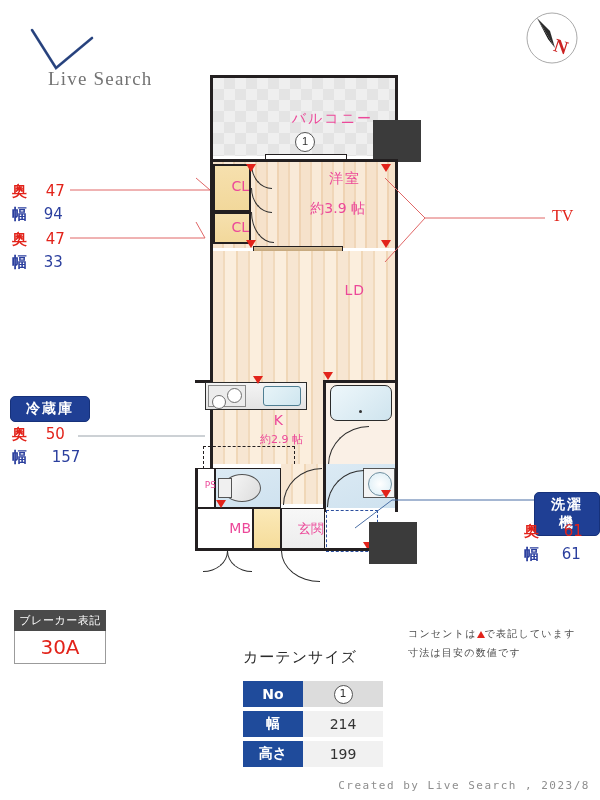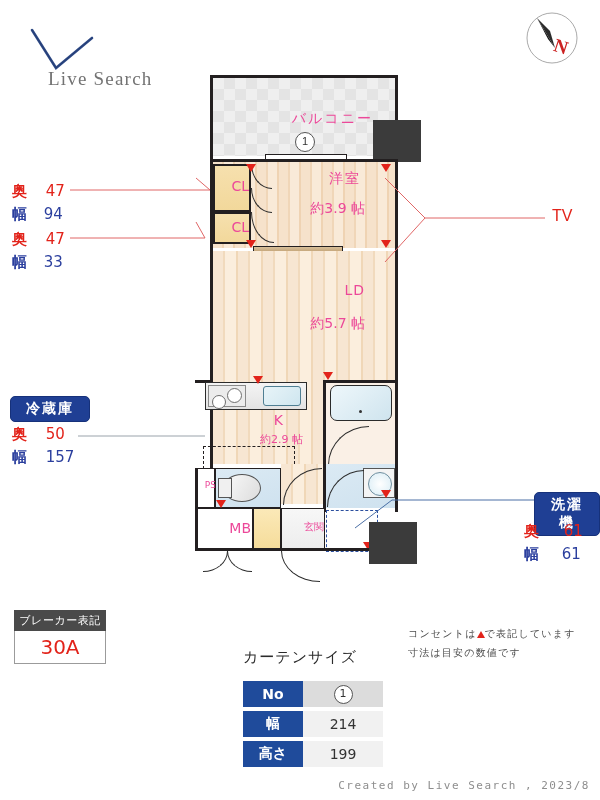--- a/index.html
+++ b/index.html
@@ -171,21 +171,20 @@
 
   <div class="outlet dn" style="left:61px;top:94px;"></div>
   <div class="outlet dn" style="left:196px;top:94px;"></div>
   <div class="outlet dn" style="left:61px;top:170px;"></div>
   <div class="outlet dn" style="left:196px;top:170px;"></div>
 
   <div class="room wood2" style="left:28px;top:181px;width:182px;height:129px;"></div>
   <div class="wall" style="left:25px;top:181px;width:3px;height:132px;"></div>
   <div class="wall" style="left:210px;top:181px;width:3px;height:132px;"></div>
   <div class="lbl" style="left:70px;top:212px;width:110px;font-size:14px;letter-spacing:1px;">LD</div>
-  <div class="lbl" style="left:70px;top:245px;width:110px;font-size:14px;">約5.7 帖</div>
 
   <div class="room wood2" style="left:28px;top:310px;width:112px;height:84px;"></div>
   <div class="wall" style="left:25px;top:310px;width:3px;height:88px;"></div>
   <div class="wall" style="left:10px;top:310px;width:18px;height:3px;"></div>
 
   <div style="position:absolute;left:20px;top:312px;width:102px;height:28px;background:linear-gradient(180deg,#f4f4f4,#e3e3e3);border:1.5px solid #2b2b2b;box-sizing:border-box;"></div>
   <div style="position:absolute;left:23px;top:315px;width:38px;height:22px;background:#ececec;border:1px solid #8a8a8a;box-sizing:border-box;">
     <div style="position:absolute;left:18px;top:2px;width:13px;height:13px;border:1px solid #6e6e6e;border-radius:50%;background:#fff;"></div>
     <div style="position:absolute;left:3px;top:9px;width:12px;height:12px;border:1px solid #6e6e6e;border-radius:50%;background:#fff;"></div>
   </div>
@@ -231,21 +230,21 @@
 
   <div style="position:absolute;left:141px;top:440px;width:52px;height:42px;border:1.6px dashed #2b4f9e;box-sizing:border-box;background:transparent;"></div>
   <div class="outlet dn" style="left:178px;top:472px;"></div>
 
   <div class="room mb-fill" style="left:10px;top:438px;width:58px;height:42px;border:1.6px solid #231f20;box-sizing:border-box;"></div>
   <div class="lbl" style="left:12px;top:450px;width:54px;font-size:14px;">MB</div>
 
   <div style="position:absolute;left:68px;top:438px;width:28px;height:42px;background:linear-gradient(180deg,#fbe9b8,#f5dc9a);border:1.6px solid #231f20;box-sizing:border-box;"></div>
 
   <div class="room entry-fill" style="left:96px;top:438px;width:44px;height:42px;border:1.6px solid #231f20;box-sizing:border-box;"></div>
-  <div class="lbl" style="left:97px;top:450px;width:42px;font-size:10px;">玄関</div>
+  <div class="lbl" style="left:97px;top:450px;width:42px;font-size:13px;">玄関</div>
 
   <div class="wall" style="left:10px;top:478px;width:204px;height:3px;"></div>
   <div class="wall" style="left:10px;top:398px;width:3px;height:82px;"></div>
 
   <div class="arc" style="left:18px;top:481px;width:24px;height:20px;border-radius:0 0 100% 0;border-top:none;border-left:none;"></div>
   <div class="arc" style="left:42px;top:481px;width:24px;height:20px;border-radius:0 0 0 100%;border-top:none;border-right:none;"></div>
   <div class="arc" style="left:96px;top:481px;width:38px;height:30px;border-radius:0 0 0 100%;border-top:none;border-right:none;"></div>
 
   <div class="darkblk" style="left:184px;top:452px;width:48px;height:42px;"></div>
 
@@ -291,25 +290,25 @@
 </div>
 
 <div class="tagbox" style="left:10px;top:396px;">冷蔵庫</div>
 <div class="abs" style="left:12px;top:425px;">
   <div class="dimrow" style="position:relative;">
     <span class="dim-k">奥</span>
     <span class="dim-v-red" style="margin-left:14px;">50</span>
   </div>
   <div class="dimrow" style="position:relative;margin-top:4px;">
     <span class="dim-k-b">幅</span>
-    <span class="dim-v-blue" style="margin-left:14px;">157</span>
-  </div>
-</div>
-
-<div class="abs" style="left:552px;top:207px;color:#e2231a;font-size:16px;font-family:Liberation Sans, sans-serif;">TV</div>
+    <span class="dim-v-blue" style="margin-left:20px;">157</span>
+  </div>
+</div>
+
+<div class="abs" style="left:552px;top:207px;color:#e2231a;font-size:16px;font-family:Liberation Serif, serif;">TV</div>
 
 <div class="tagbox" style="left:534px;top:492px;">洗濯機</div>
 <div class="abs" style="left:524px;top:522px;">
   <div class="dimrow" style="position:relative;">
     <span class="dim-k">奥</span>
     <span class="dim-v-red" style="margin-left:20px;">61</span>
   </div>
   <div class="dimrow" style="position:relative;margin-top:4px;">
     <span class="dim-k-b">幅</span>
     <span class="dim-v-blue" style="margin-left:18px;">61</span>

